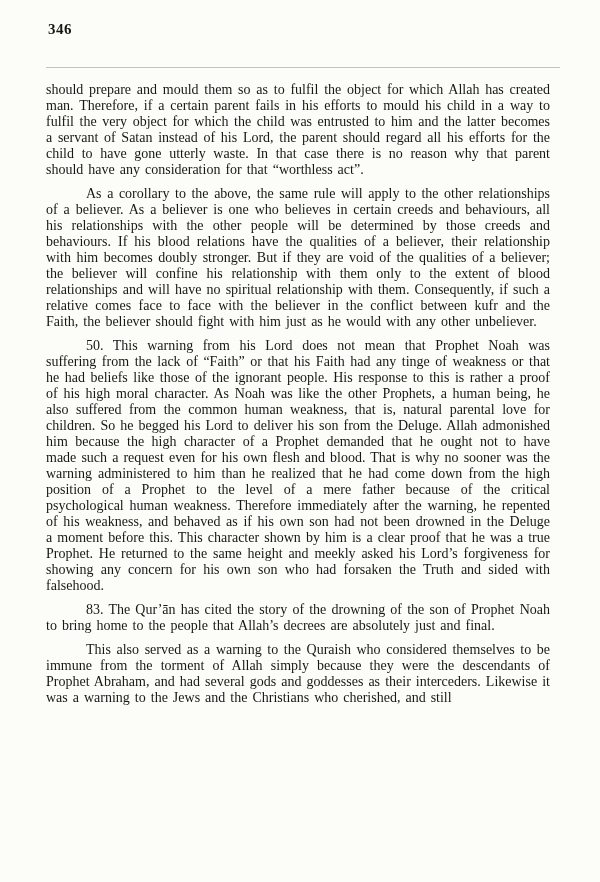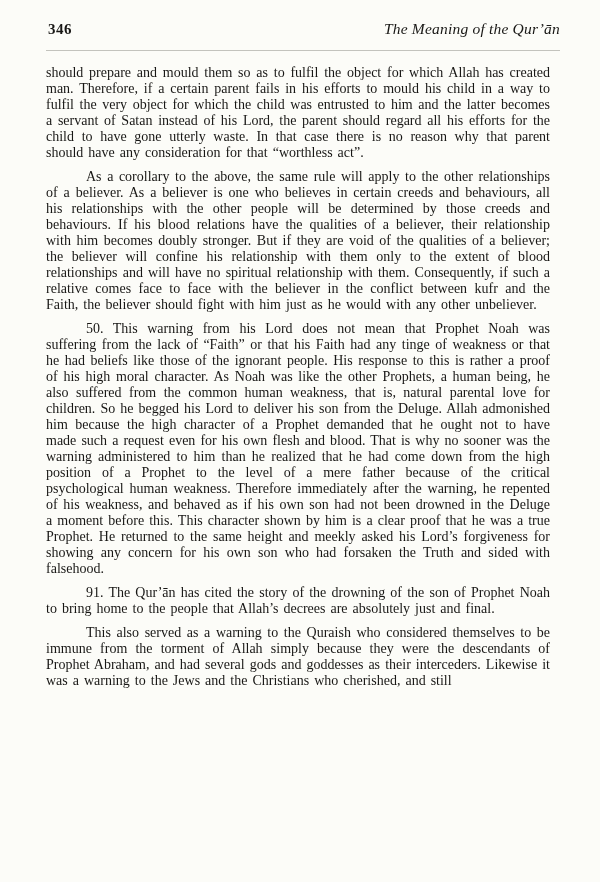--- a/index.html
+++ b/index.html
@@ -14,24 +14,24 @@
     margin: 0 auto;
     background: #fcfcf8;
     box-sizing: border-box;
     padding: 20px 40px 0 46px;
     font-family: "Liberation Serif", serif;
     color: #181715;
     overflow: hidden;
   }
   .page-header {
     position: relative;
-    text-align: right;
+    text-align: center;
     height: 22px;
     margin-bottom: 4px;
-    padding-bottom: 8px;
+    padding-bottom: 25px;
     border-bottom: 1px solid rgba(90, 88, 80, 0.35);
   }
   .page-number {
     position: absolute;
     left: 2px;
     top: 1px;
     font-weight: 700;
     font-size: 15px;
     letter-spacing: 0.5px;
   }
@@ -55,22 +55,21 @@
   }
   .italic {
   }
 </style>
 </head>
 <body>
 
 <div class="page">
   <header class="page-header">
     <span class="page-number">346</span>
-    <span class="running-title">The Meaning of the Qur’ān</span>
   </header>
   <main class="page-body" id="paragraphs">
       <p class=""><span>should prepare and mould them so as to fulfil the object for which Allah has created man. Therefore, if a certain parent fails in his efforts to mould his child in a way to fulfil the very object for which the child was entrusted to him and the latter becomes a servant of Satan instead of his Lord, the parent should regard all his efforts for the child to have gone utterly waste. In that case there is no reason why that parent should have any consideration for that “worthless act”.</span></p>
       <p class="indent"><span>As a corollary to the above, the same rule will apply to the other relationships of a believer. As a believer is one who believes in certain creeds and behaviours, all his relationships with the other people will be determined by those creeds and behaviours. If his blood relations have the qualities of a believer, their relationship with him becomes doubly stronger. But if they are void of the qualities of a believer; the believer will confine his relationship with them only to the extent of blood relationships and will have no spiritual relationship with them. Consequently, if such a relative comes face to face with the believer in the conflict between </span><span class="italic">kufr</span><span> and the Faith, the believer should fight with him just as he would with any other unbeliever.</span></p>
       <p class="indent"><span>50. This warning from his Lord does not mean that Prophet Noah was suffering from the lack of “Faith” or that his Faith had any tinge of weakness or that he had beliefs like those of the ignorant people. His response to this is rather a proof of his high moral character. As Noah was like the other Prophets, a human being, he also suffered from the common human weakness, that is, natural parental love for children. So he begged his Lord to deliver his son from the Deluge. Allah admonished him because the high character of a Prophet demanded that he ought not to have made such a request even for his own flesh and blood. That is why no sooner was the warning administered to him than he realized that he had come down from the high position of a Prophet to the level of a mere father because of the critical psychological human weakness. Therefore immediately after the warning, he repented of his weakness, and behaved as if his own son had not been drowned in the Deluge a moment before this. This character shown by him is a clear proof that he was a true Prophet. He returned to the same height and meekly asked his Lord’s forgiveness for showing any concern for his own son who had forsaken the Truth and sided with falsehood.</span></p>
-      <p class="indent"><span>91. The Qur’ān has cited the story of the drowning of the son of Prophet Noah to bring home to the people that Allah’s decrees are absolutely just and final.</span></p>
+      <p class="indent"><span>83. The Qur’ān has cited the story of the drowning of the son of Prophet Noah to bring home to the people that Allah’s decrees are absolutely just and final.</span></p>
       <p class="indent"><span>This also served as a warning to the Quraish who considered themselves to be immune from the torment of Allah simply because they were the descendants of Prophet Abraham, and had several gods and goddesses as their interceders. Likewise it was a warning to the Jews and the Christians who cherished, and still</span></p>
     </main>
 </div>
 
 </body></html>

